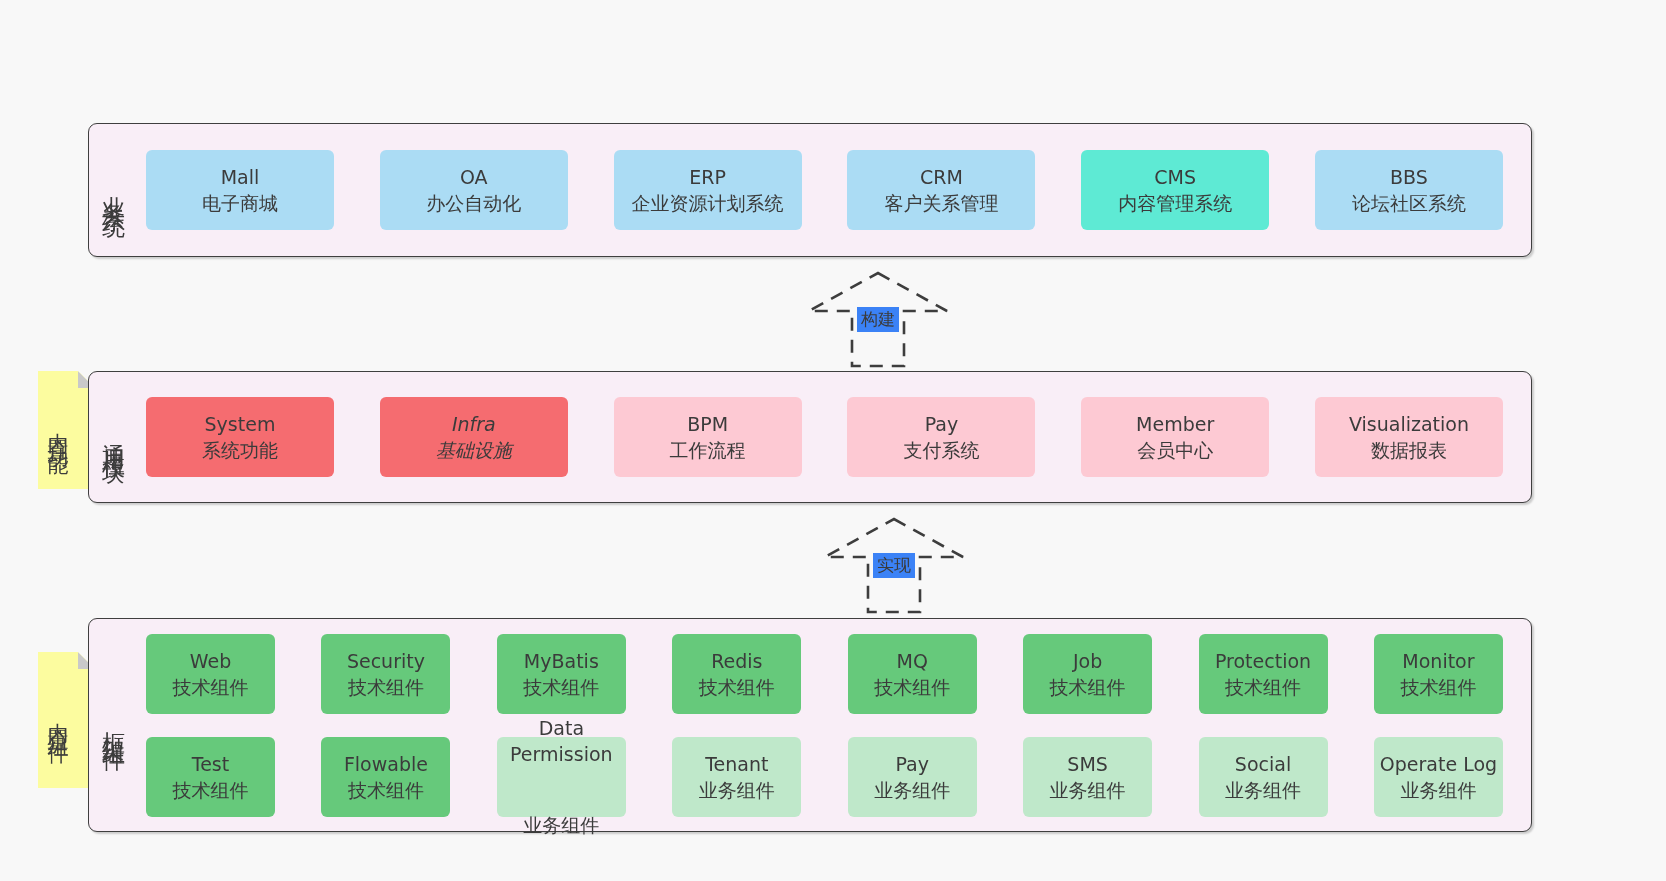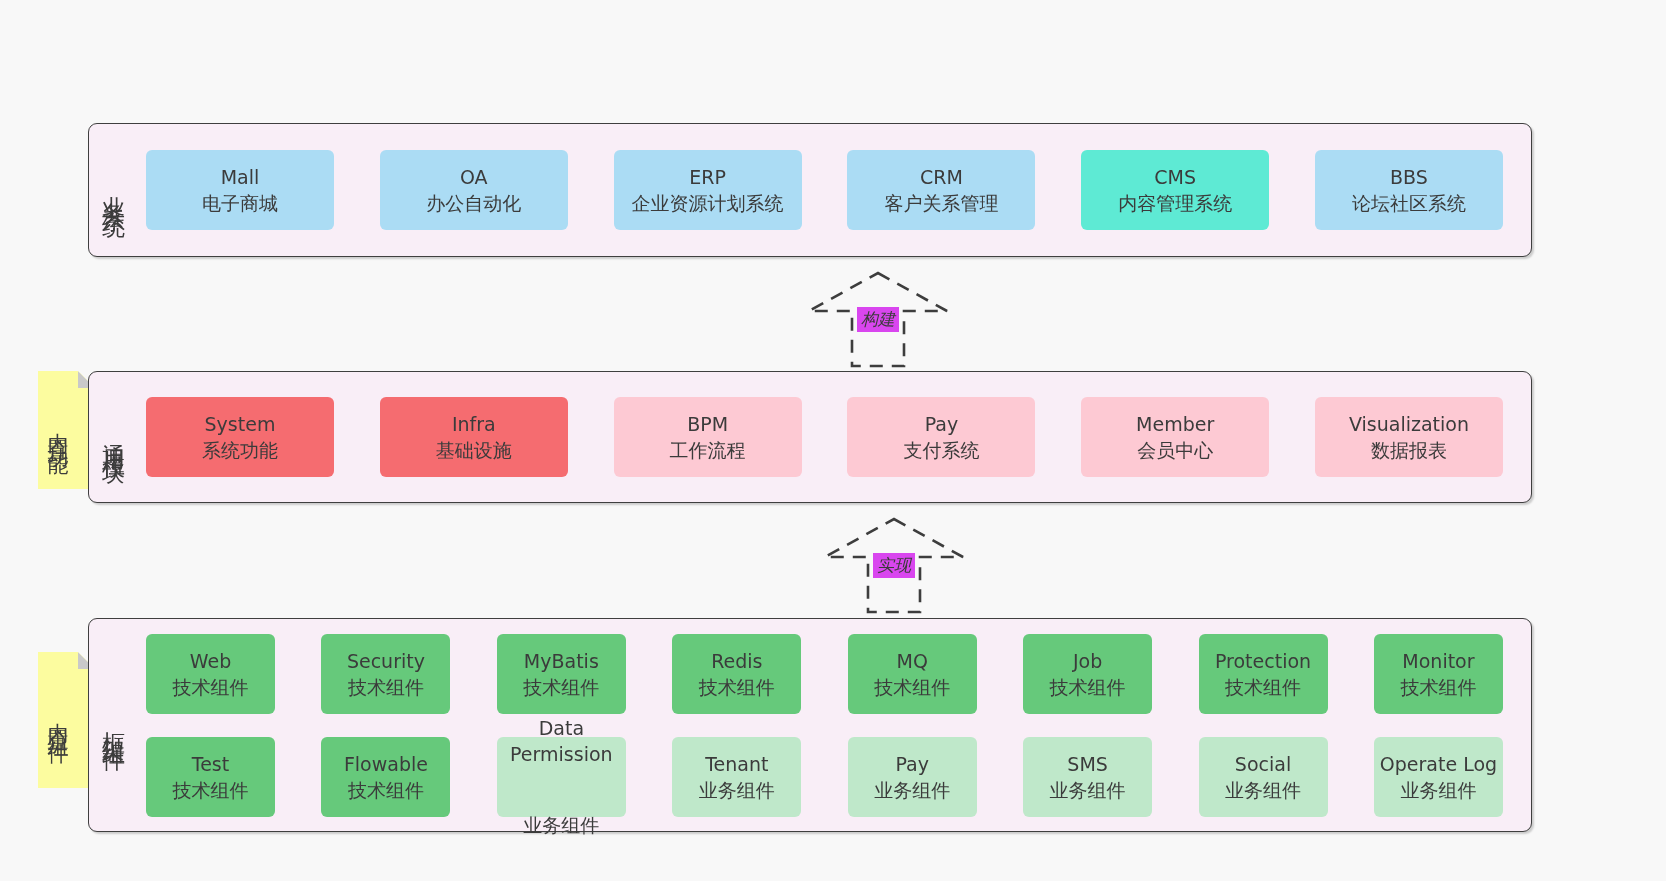--- a/index.html
+++ b/index.html
@@ -46,22 +46,22 @@
   .arrow{position:absolute;width:142px;height:97px;z-index:1;}
   #arrow-1{left:807px;top:271px;}
   #arrow-2{left:823px;top:517px;}
   .arrow svg{position:absolute;left:0;top:0;}
   .arrow polygon{
     fill:none;stroke:#3d3d3d;stroke-width:2.6;
     stroke-dasharray:13 9;stroke-linejoin:miter;
   }
   .arrow-label{
     position:absolute;left:50%;top:36px;transform:translateX(-50%);
-    background:#d946ef;padding:1px 4px;
-    font-size:17px;color:#3b3b3b;white-space:nowrap;font-style:italic;
+    background:#3b82f6;padding:1px 4px;
+    font-size:17px;color:#3b3b3b;white-space:nowrap;
   }
 
   
   .note{
     position:absolute;left:38px;width:57px;
     background:#fcfc9f;
     clip-path:polygon(0 0, calc(100% - 17px) 0, 100% 17px, 100% 100%, 0 100%);
     z-index:1;
   }
   #note-modules{top:371px;height:118px;}
@@ -136,21 +136,21 @@
 </section>
 
 <section class="layer" id="layer-modules">
   <span class="vlabel">通用模块</span>
   <div class="rows-wrap">
       <div class="row cols6">
         <div class="box" style="background: rgb(245, 108, 112);">
           <div>System</div>
           <div>系统功能</div>
         </div>
-        <div class="box" style="background: rgb(245, 108, 112);">
+        <div class="box" style="background: rgb(245, 108, 112); font-style: italic;">
           <div>Infra</div>
           <div>基础设施</div>
         </div>
         <div class="box" style="background: rgb(253, 201, 211);">
           <div>BPM</div>
           <div>工作流程</div>
         </div>
         <div class="box" style="background: rgb(253, 201, 211);">
           <div>Pay</div>
           <div>支付系统</div>

